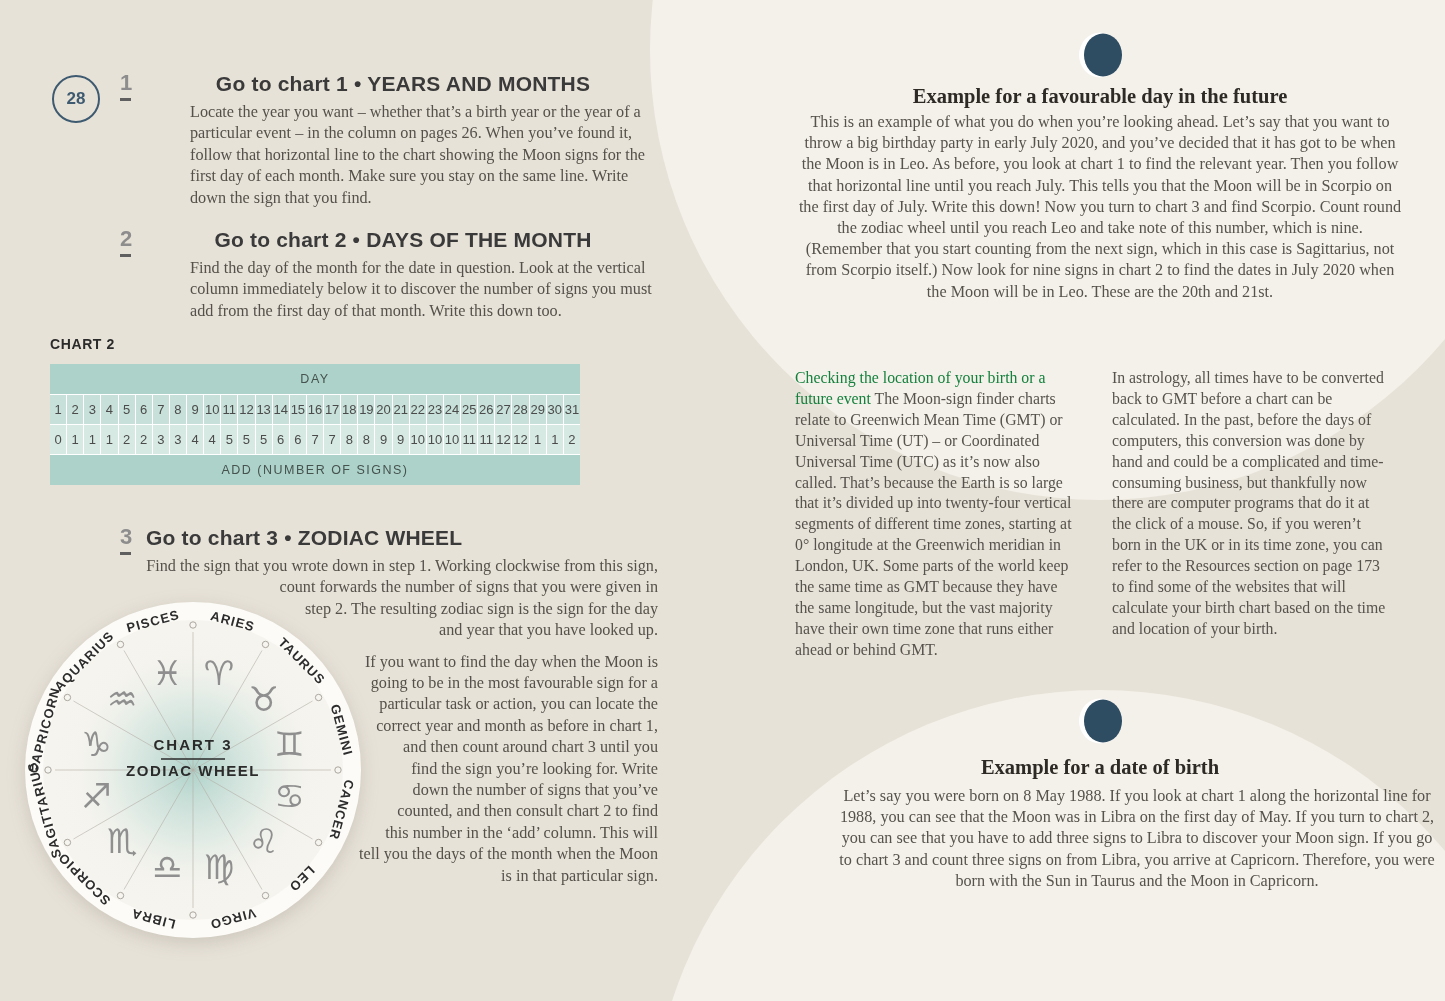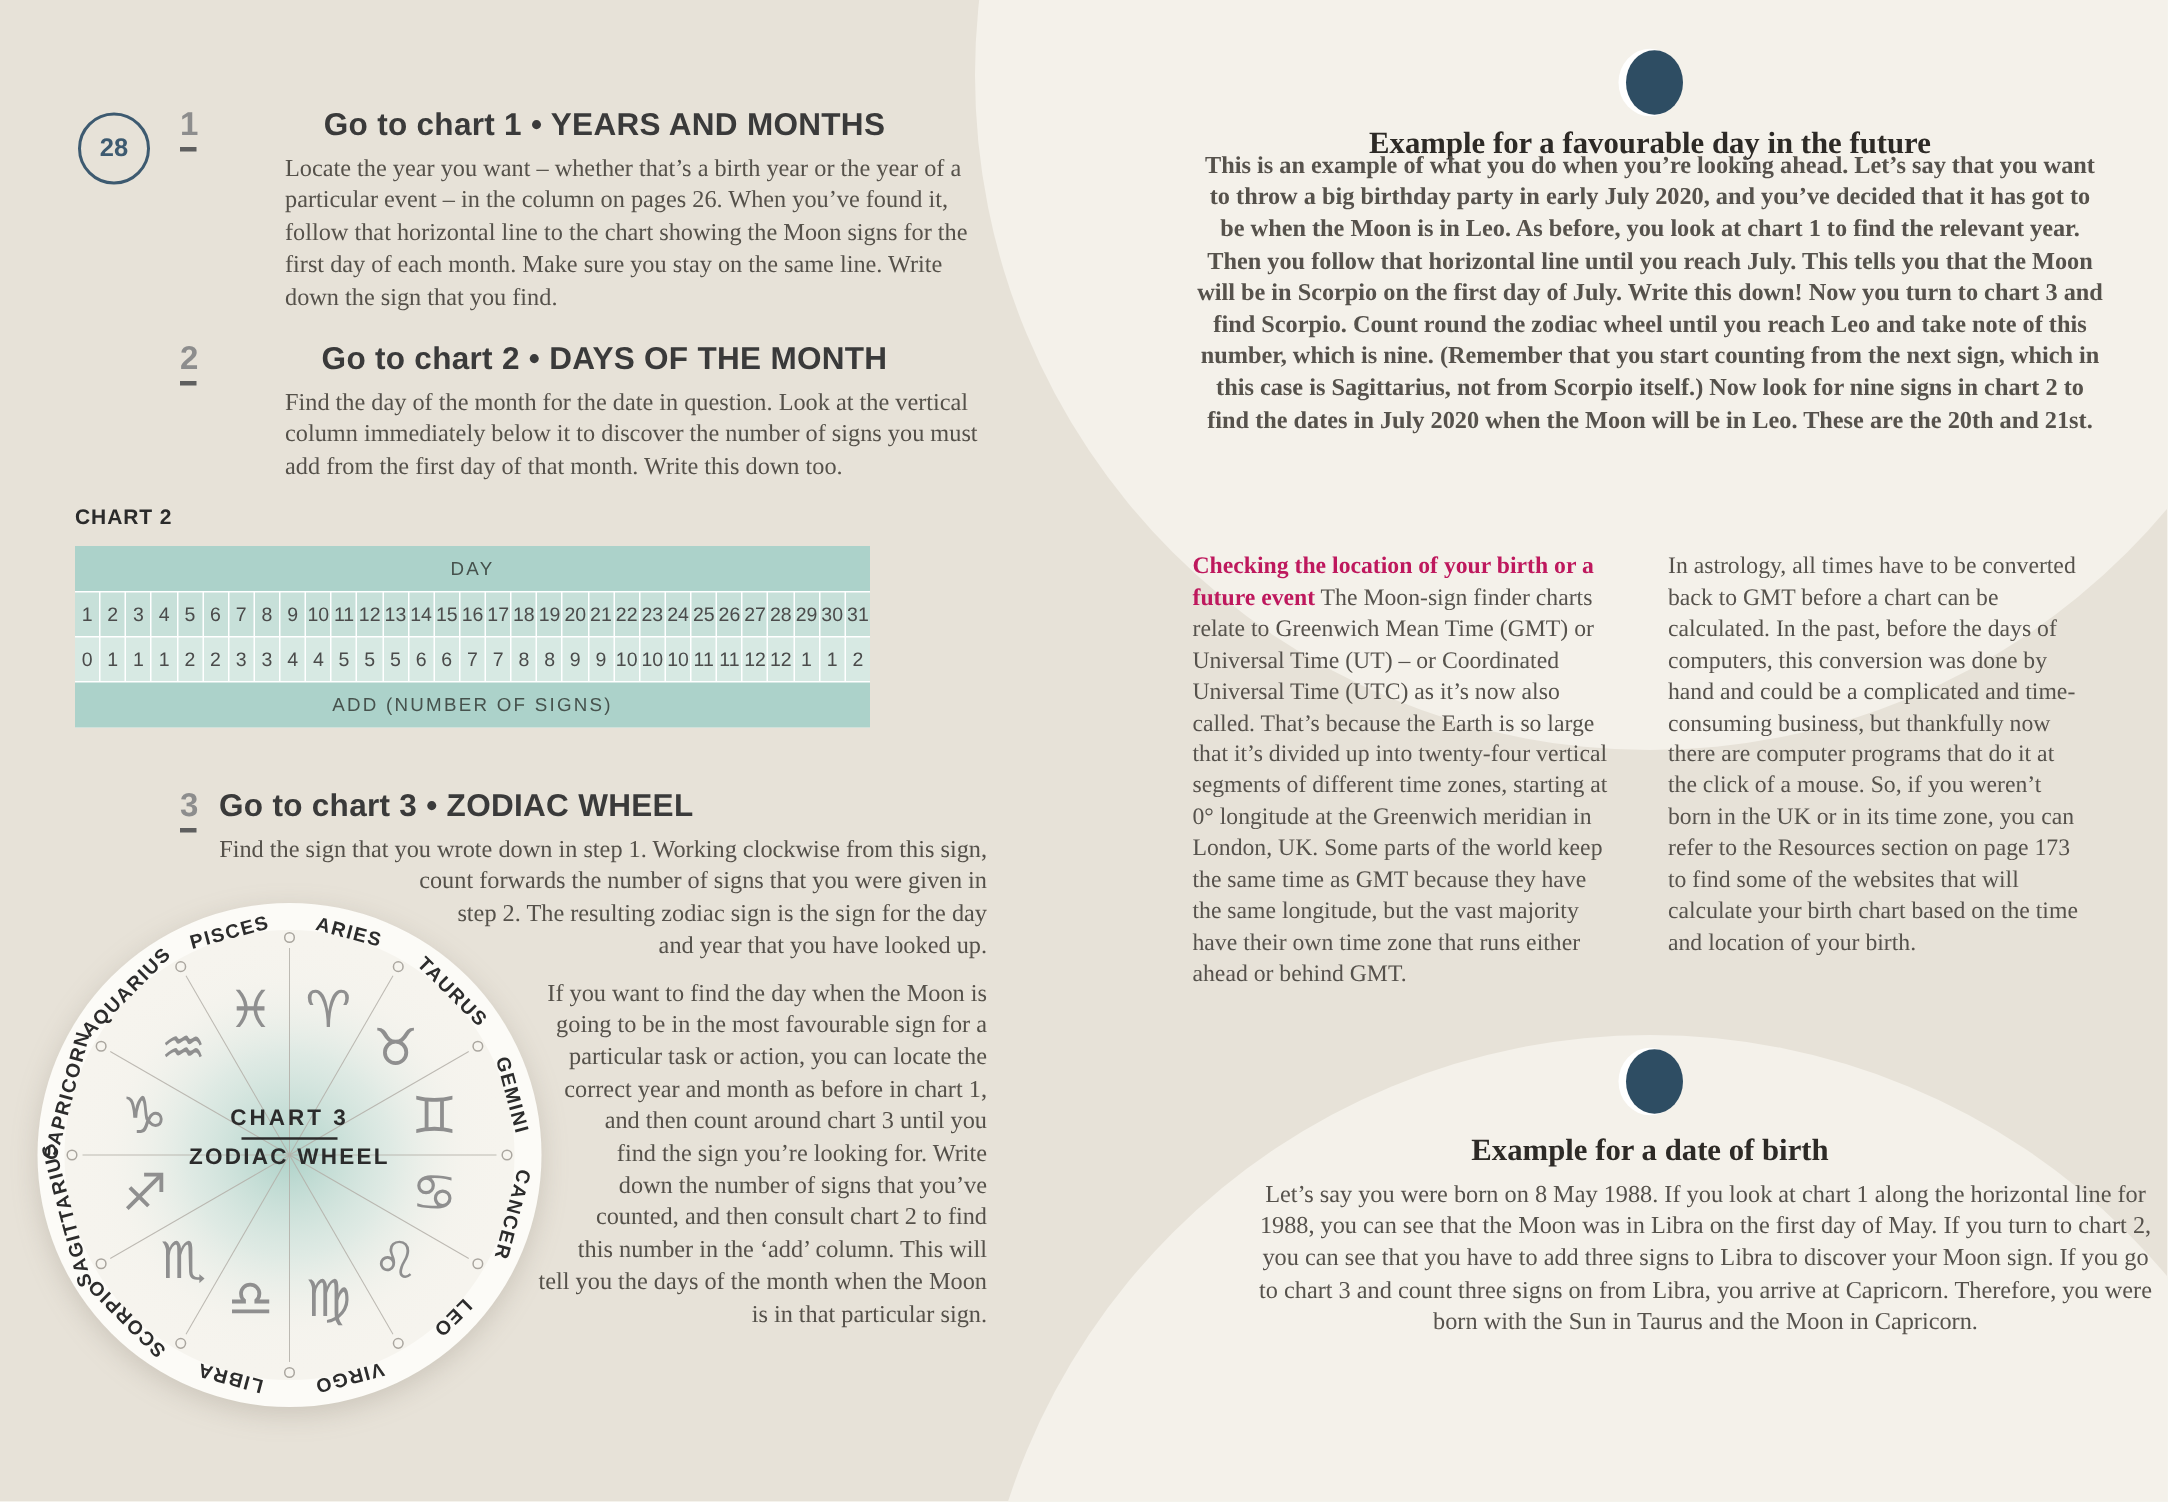--- a/index.html
+++ b/index.html
@@ -60,25 +60,25 @@
   
   .moon{position:absolute;width:44px;height:46px;}
   .moon.m1{left:1078px;top:32px;}
   .moon.m2{left:1078px;top:698px;}
   .ex-title{position:absolute;left:760px;width:680px;text-align:center;
             font:bold 20.5px "Liberation Serif",serif;color:#2d2a26;}
   .ex-title.t1{top:85px;}
   .ex-title.t2{top:756px;}
   .ex-body{position:absolute;left:798px;width:604px;text-align:center;
            font:16.2px/21.2px "Liberation Serif",serif;color:#56524c;}
-  .ex-body.b1{top:100px;font-weight:bold;}
+  .ex-body.b1{top:112px;}
   .ex-body.b2{top:786px;margin-left:37px;}
   .cols{position:absolute;left:795px;top:368px;display:flex;gap:39px;}
   .col{width:278px;font:15.8px/20.9px "Liberation Serif",serif;color:#56524c;text-align:left;}
-  .col .lead{font-weight:bold;color:#be185d;}
+  .col .lead{font-weight:normal;color:#15803d;}
 </style>
 </head>
 <body>
 
 <div class="canvas">
 
   <div class="bg-circle top"></div>
   <div class="bg-circle bottom"></div>
 
   <div class="pagenum">28</div>

